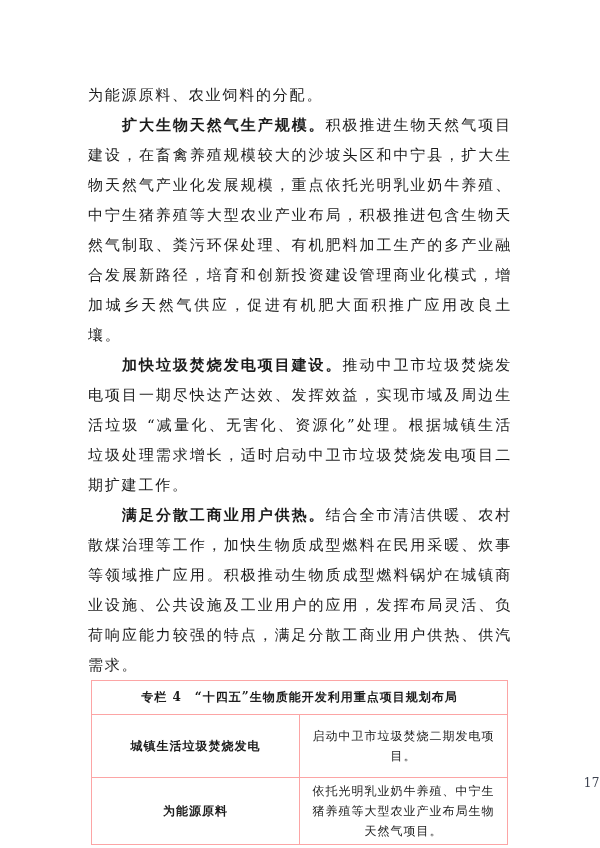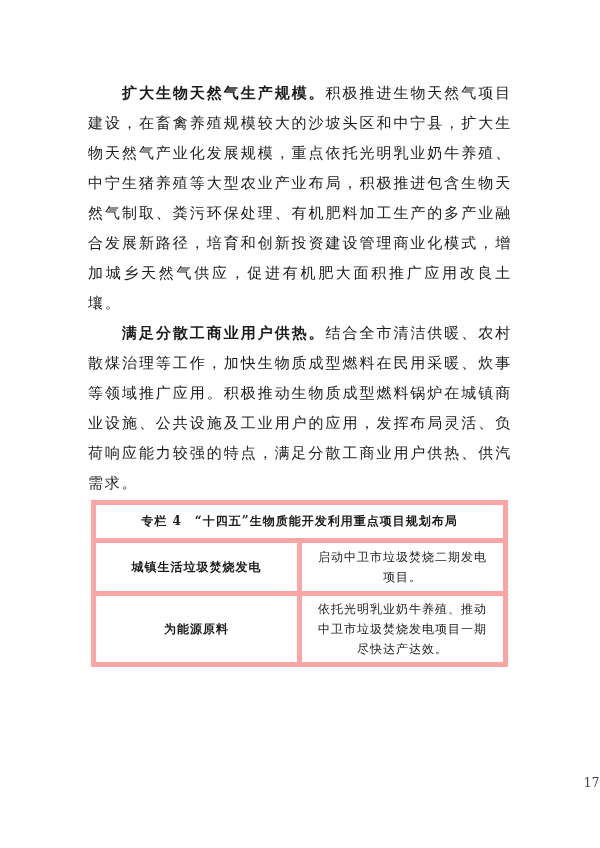--- a/index.html
+++ b/index.html
@@ -19,49 +19,49 @@
     width: 424px;
   }
   .para {
     margin: 0;
     font-size: 15px;
     line-height: 30px;
     letter-spacing: 1.8px;
     text-align: justify;
     text-justify: inter-character;
   }
-  .para.indent { text-indent: 34px; font-family: Liberation Mono, monospace; }
+  .para.indent { text-indent: 34px; }
   .lead { font-weight: bold; }
 
   table.plan {
     border-collapse: collapse;
     width: 417px;
     margin-left: 3px;
     margin-top: 0px;
     table-layout: fixed;
     color: #1c1c1c;
   }
   table.plan td {
-    border: 5px solid #fca5a5;
+    border: 1px solid #fca5a5;
     font-size: 12px;
     letter-spacing: 1px;
   }
   td.thead {
     font-weight: bold;
     text-align: center;
     height: 31px;
     font-size: 12.5px;
     letter-spacing: 1.2px;
   }
   td.rowlabel {
     font-weight: bold;
     text-align: center;
     width: 116px;
     line-height: 19px;
-    padding: 2px 6px;
+    padding: 9px 6px;
     height: 44px;
   }
   td.rowcontent {
     padding: 3px 10px;
     line-height: 20px;
     text-align: center;
   }
   .pageno {
     position: absolute;
     top: 776px;
@@ -71,37 +71,39 @@
     font-size: 12px;
     color: #3c4250;
     letter-spacing: 0.5px;
   }
 </style>
 </head>
 <body>
 
 <div class="content">
 
+  <p class="para"><span>为能源原料、农业饲料的分配。</span></p>
 
   <p class="para indent"><span class="lead">扩大生物天然气生产规模。</span><span>积极推进生物天然气项目建设，在畜禽养殖规模较大的沙坡头区和中宁县，扩大生物天然气产业化发展规模，重点依托光明乳业奶牛养殖、中宁生猪养殖等大型农业产业布局，积极推进包含生物天然气制取、粪污环保处理、有机肥料加工生产的多产业融合发展新路径，培育和创新投资建设管理商业化模式，增加城乡天然气供应，促进有机肥大面积推广应用改良土壤。</span></p>
 
+  <p class="para indent"><span class="lead">加快垃圾焚烧发电项目建设。</span><span>推动中卫市垃圾焚烧发电项目一期尽快达产达效、发挥效益，实现市域及周边生活垃圾 “减量化、无害化、资源化”处理。根据城镇生活垃圾处理需求增长，适时启动中卫市垃圾焚烧发电项目二期扩建工作。</span></p>
 
   <p class="para indent"><span class="lead">满足分散工商业用户供热。</span><span>结合全市清洁供暖、农村散煤治理等工作，加快生物质成型燃料在民用采暖、炊事等领域推广应用。积极推动生物质成型燃料锅炉在城镇商业设施、公共设施及工业用户的应用，发挥布局灵活、负荷响应能力较强的特点，满足分散工商业用户供热、供汽需求。</span></p>
 
   <table class="plan">
     <tbody>
       <tr>
         <td class="thead" colspan="2">专栏 4　“十四五”生物质能开发利用重点项目规划布局</td>
       </tr>
       <tr>
         <td class="rowlabel">城镇生活垃圾焚烧发电</td>
         <td class="rowcontent">启动中卫市垃圾焚烧二期发电项目。</td>
       </tr>
       <tr>
         <td class="rowlabel">为能源原料</td>
-        <td class="rowcontent">依托光明乳业奶牛养殖、推动中卫市垃圾焚烧发电项目一期尽快达产达效。</td>
+        <td class="rowcontent">依托光明乳业奶牛养殖、中宁生猪养殖等大型农业产业布局生物天然气项目。</td>
       </tr>
     </tbody>
   </table>
 
 </div>
 
 <div class="pageno">17</div>
 
 </body></html>

